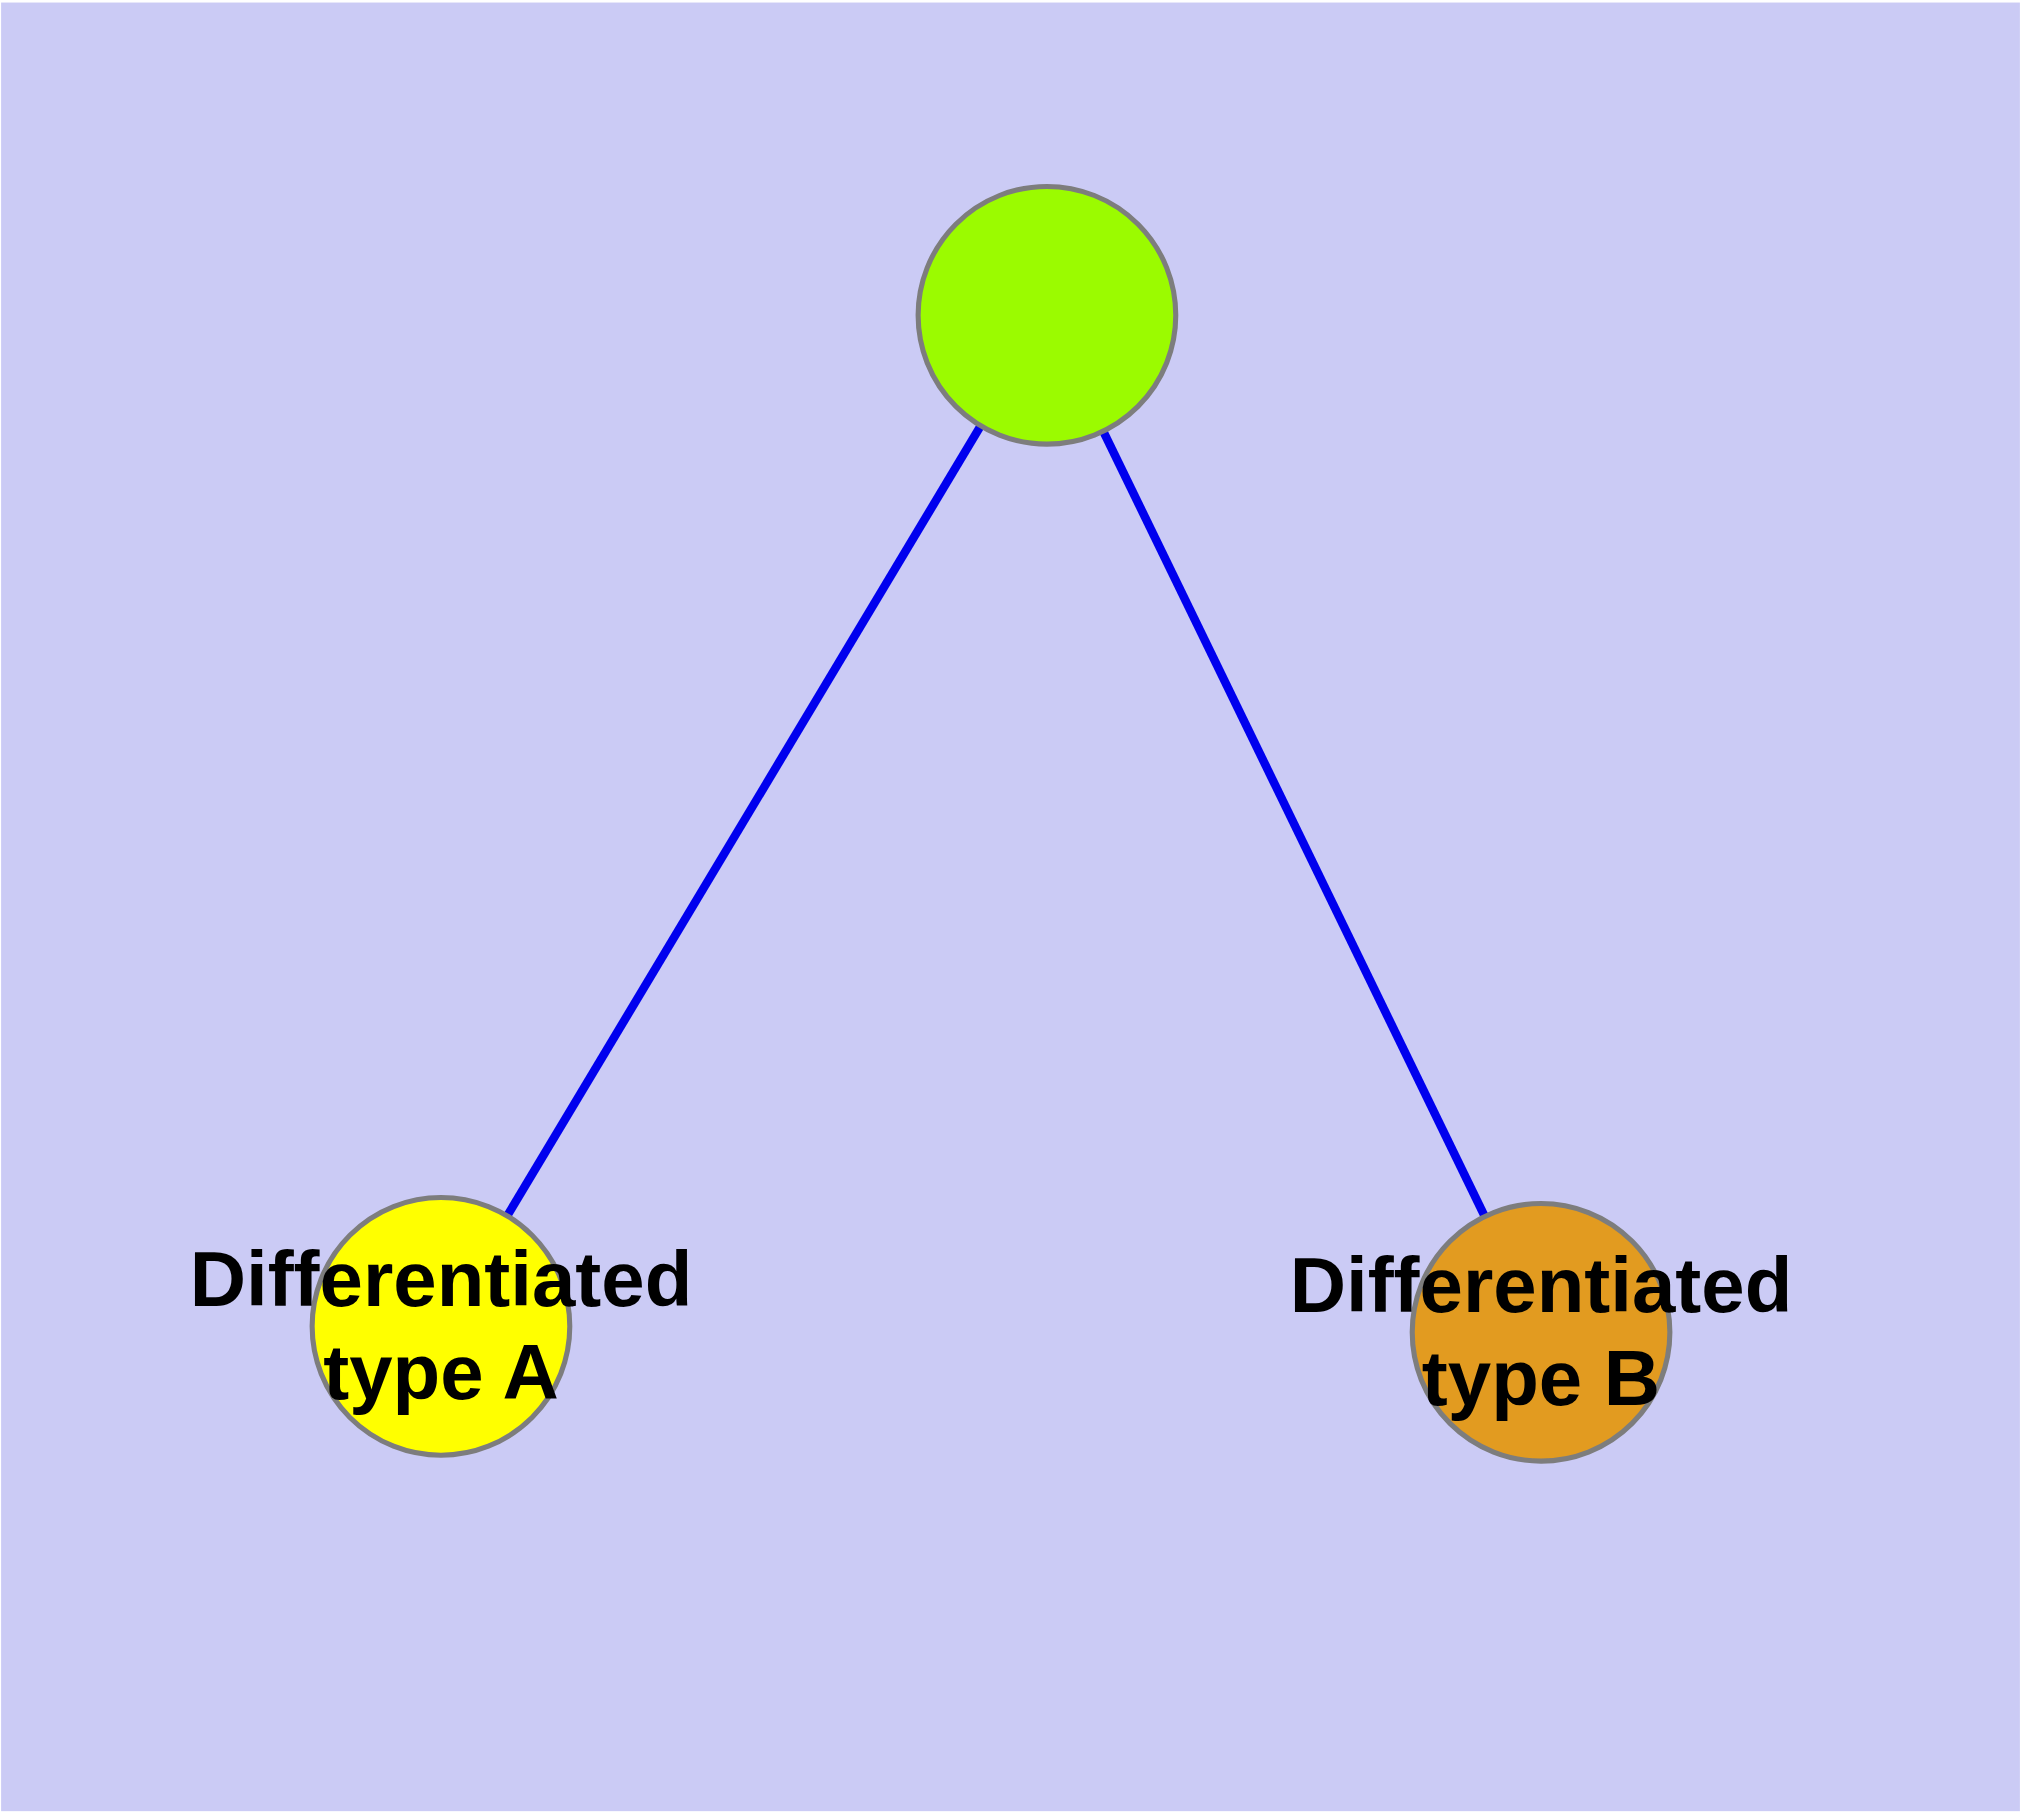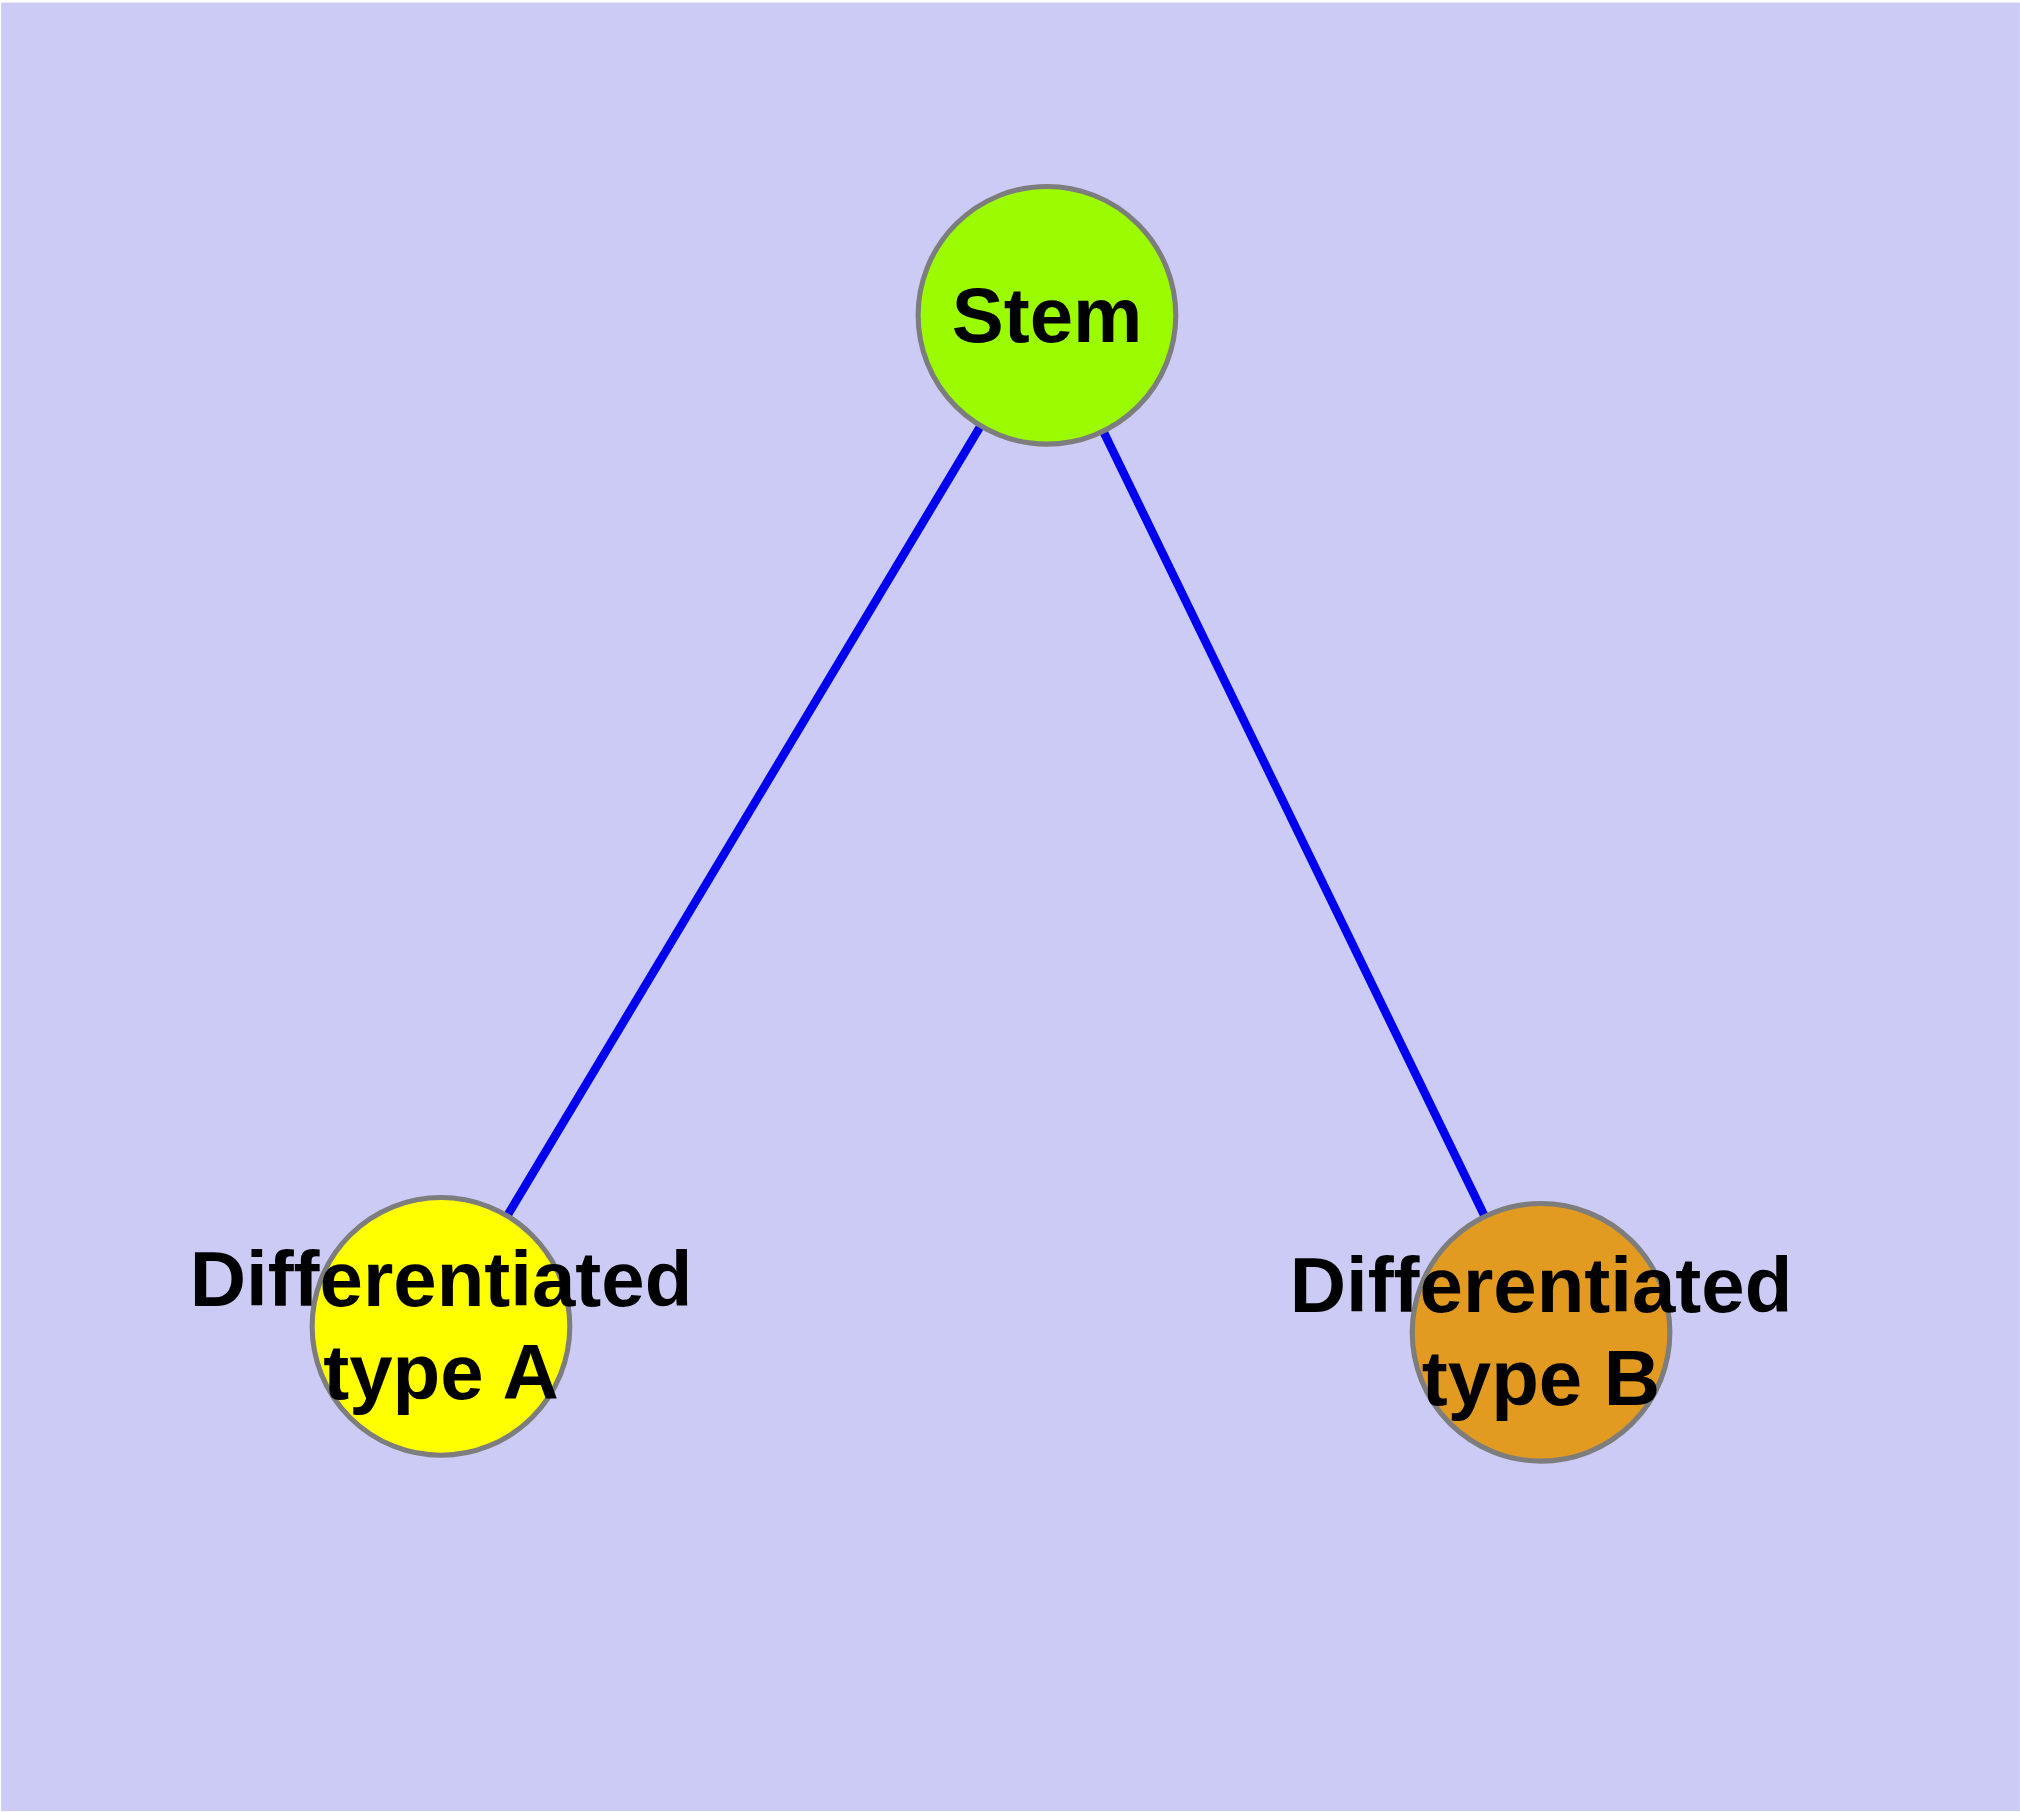--- a/index.html
+++ b/index.html
@@ -55,21 +55,20 @@
 
     <line x1="1235" y1="372" x2="1818" y2="1572" stroke="#0000EE"></line>
 
     <circle cx="1235" cy="372" r="152" fill="#9BFB00" stroke="#7D7D7D"></circle>
 
     <circle cx="520" cy="1565" r="152" fill="#FFFF00" stroke="#7D7D7D"></circle>
 
     <circle cx="1818" cy="1572" r="152" fill="#E29B20" stroke="#7D7D7D"></circle>
   </svg>
 
-  <div class="node-label label-stem">Stem</div>
 
   <div class="node-label label-type-a">Differentiated
 type A</div>
 
   <div class="node-label label-type-b">Differentiated
 type B</div>
 </div>
 
 
 </body></html>

